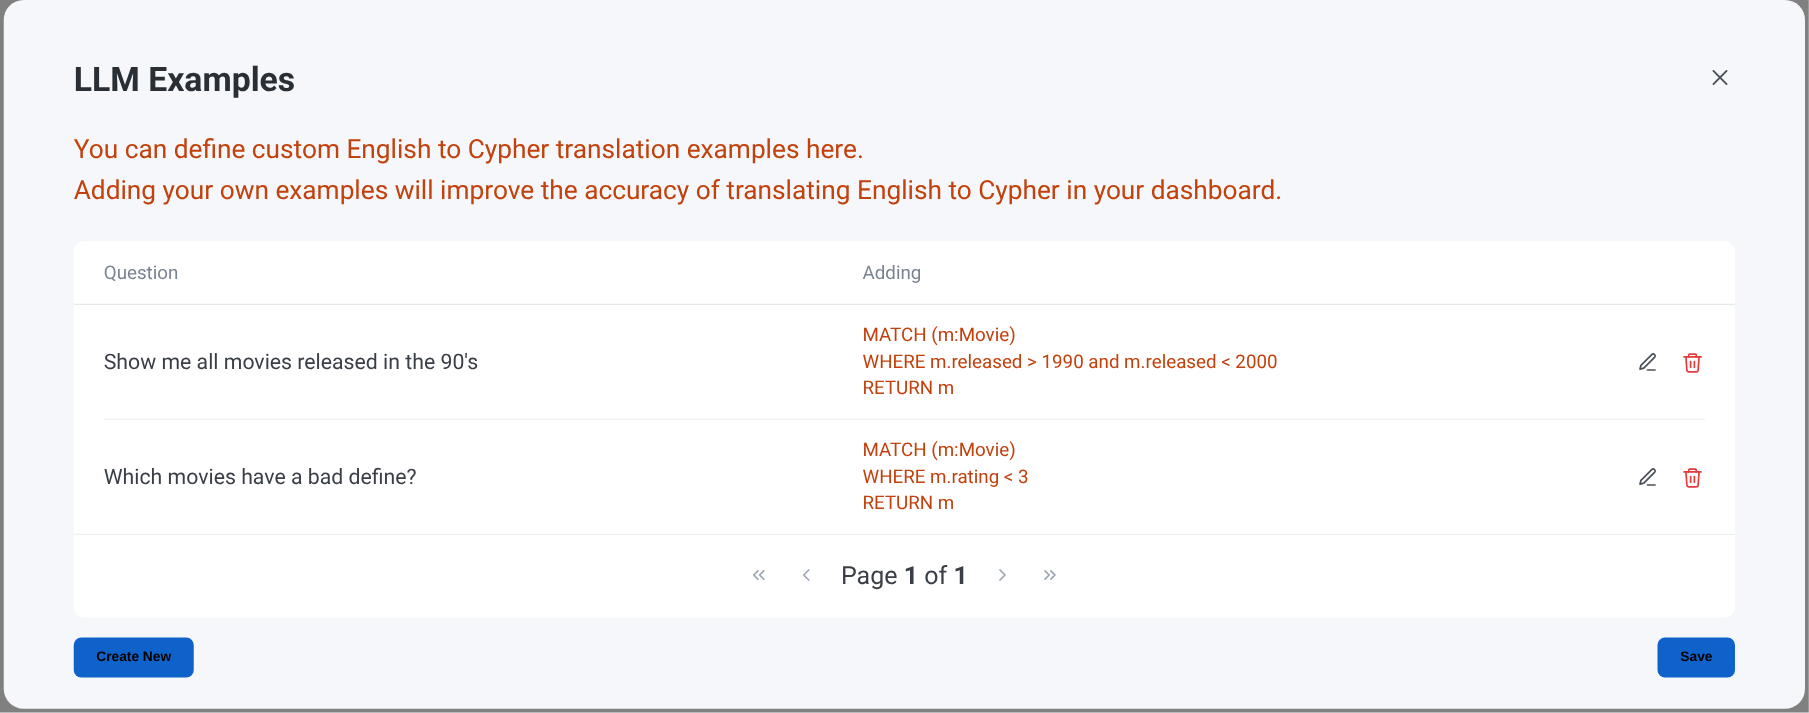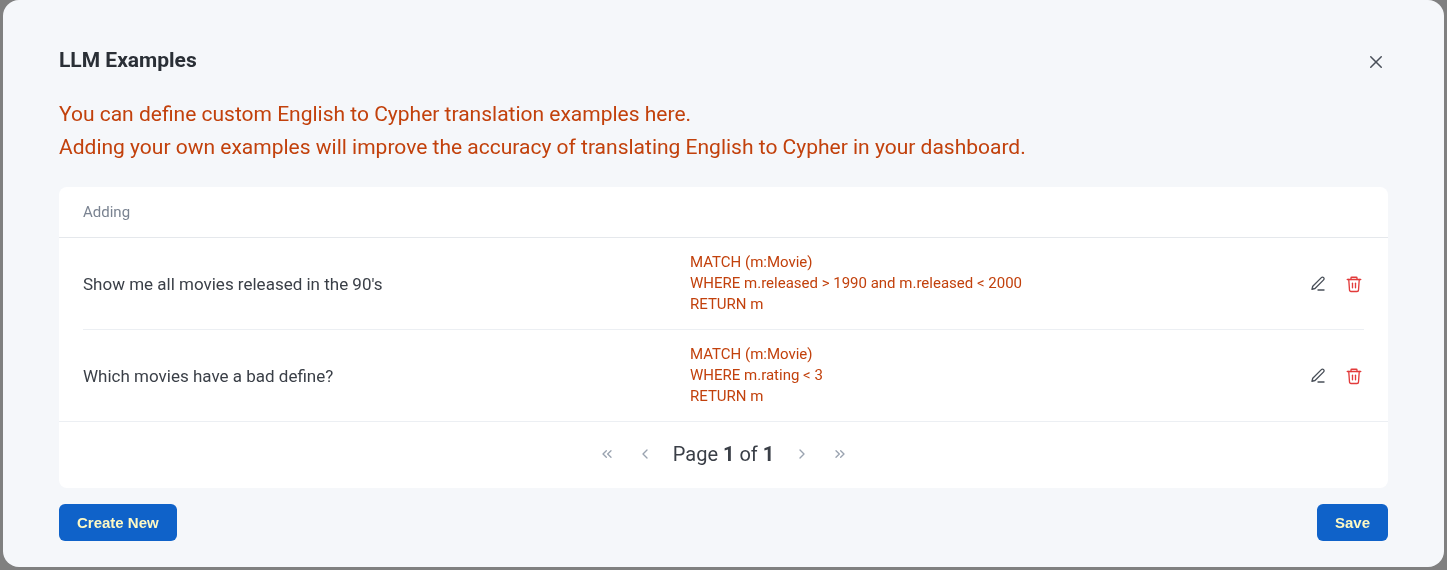--- a/index.html
+++ b/index.html
@@ -26,21 +26,21 @@
       display: flex;
       flex-direction: column;
     }
     .modal-header {
       display: flex;
       justify-content: space-between;
       align-items: flex-start;
       margin-bottom: 24px;
     }
     .modal-title {
-      font-size: 21px;
+      font-size: 27px;
       font-weight: 700;
       color: #2a2f36;
     }
     .close-btn {
       cursor: pointer;
       color: #4a5059;
       display: flex;
       align-items: center;
       justify-content: center;
       width: 24px;
@@ -149,24 +149,24 @@
     .modal-footer {
       display: flex;
       justify-content: space-between;
       align-items: center;
       margin-top: 16px;
     }
     .btn {
       border: none;
       border-radius: 6px;
       padding: 10px 18px;
-      font-size: 15px;
+      font-size: 11px;
       font-weight: 600;
       cursor: pointer;
-      color: #fef9c3;
+      color: #000000;
       background: #0f62c9;
     }
   </style>
 </head>
 <body>
 
 <div class="modal">
   <div class="modal-header">
     <h1 class="modal-title">LLM Examples</h1>
     <div class="close-btn">
@@ -177,20 +177,21 @@
     </div>
   </div>
 
   <div class="description">
     <span>You can define custom English to Cypher translation examples here.</span><br>
     <span>Adding your own examples will improve the accuracy of translating English to Cypher in your dashboard.</span>
   </div>
 
   <div class="table-container">
     <div class="table-header">
+      <div class="th col-question">Question</div>
       <div class="th col-answer">Adding</div>
     </div>
     <div class="table-body">
 
       <div class="table-row">
         <div class="cell-question">Show me all movies released in the 90's</div>
         <div class="cell-answer">MATCH (m:Movie)
 WHERE m.released &gt; 1990 and m.released &lt; 2000
 RETURN m</div>
         <div class="col-actions">

